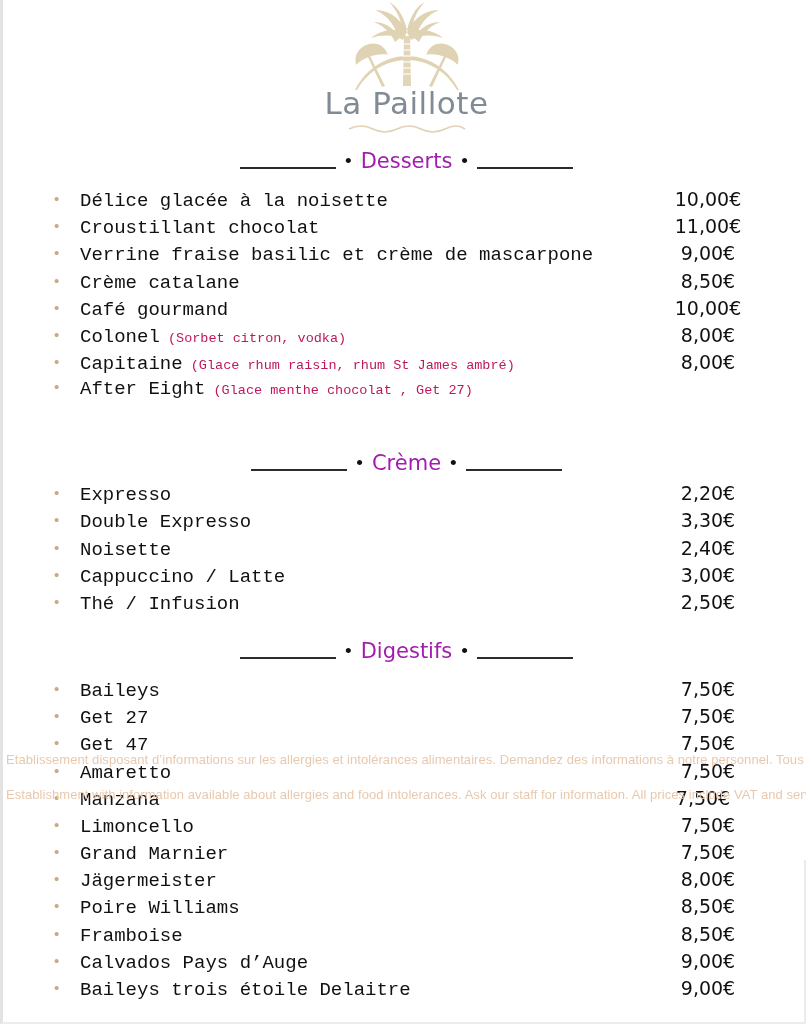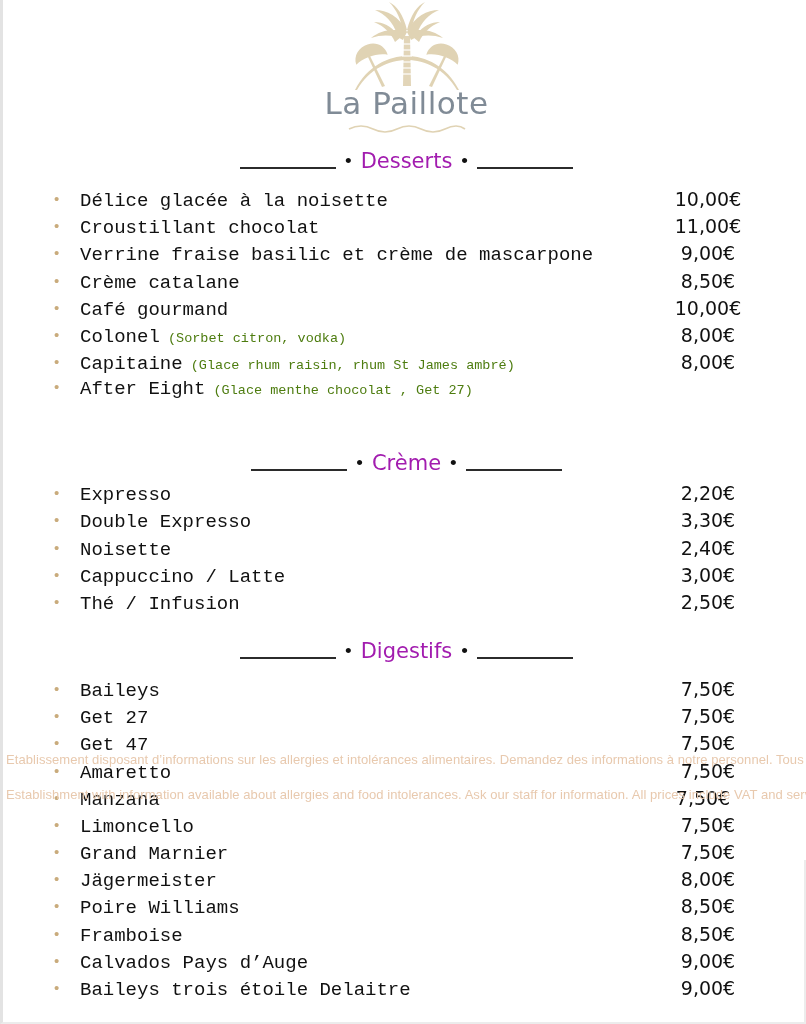--- a/index.html
+++ b/index.html
@@ -119,21 +119,21 @@
   .name {
     flex: 1 1 auto;
     font-size: 19px;
     color: #111;
     font-family: Liberation Mono, monospace;
     line-height: 1.22;
     white-space: nowrap;
   }
   .name .desc {
     font-size: 13.5px;
-    color: #4d7c0f;
+    color: #be185d;
   }
   .price {
     flex: 0 0 auto;
     font-size: 19px;
     color: #111;
     font-family: "DejaVu Sans", sans-serif;
     text-align: center;
     min-width: 74px;
     white-space: nowrap;
   }

